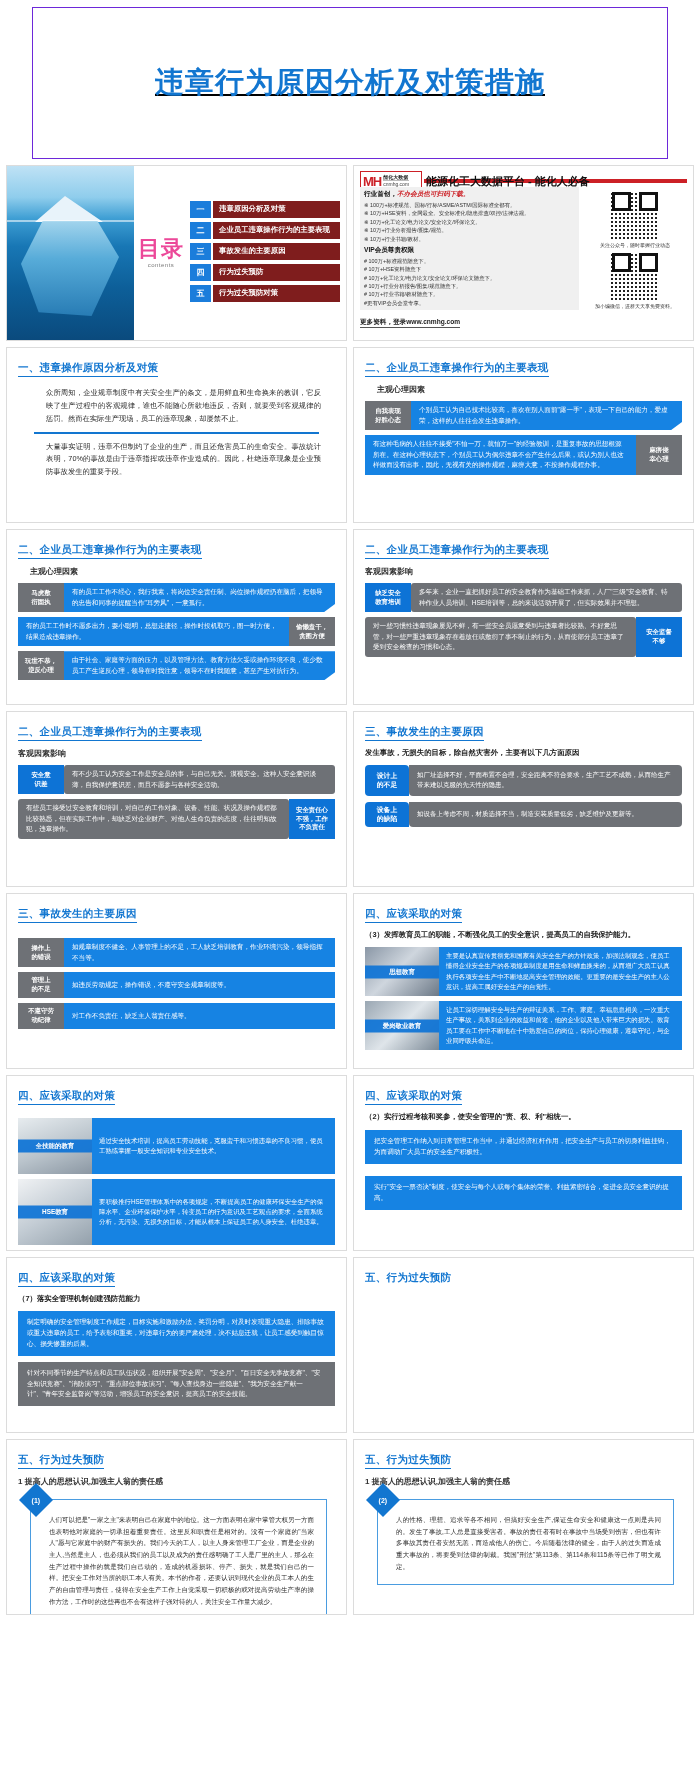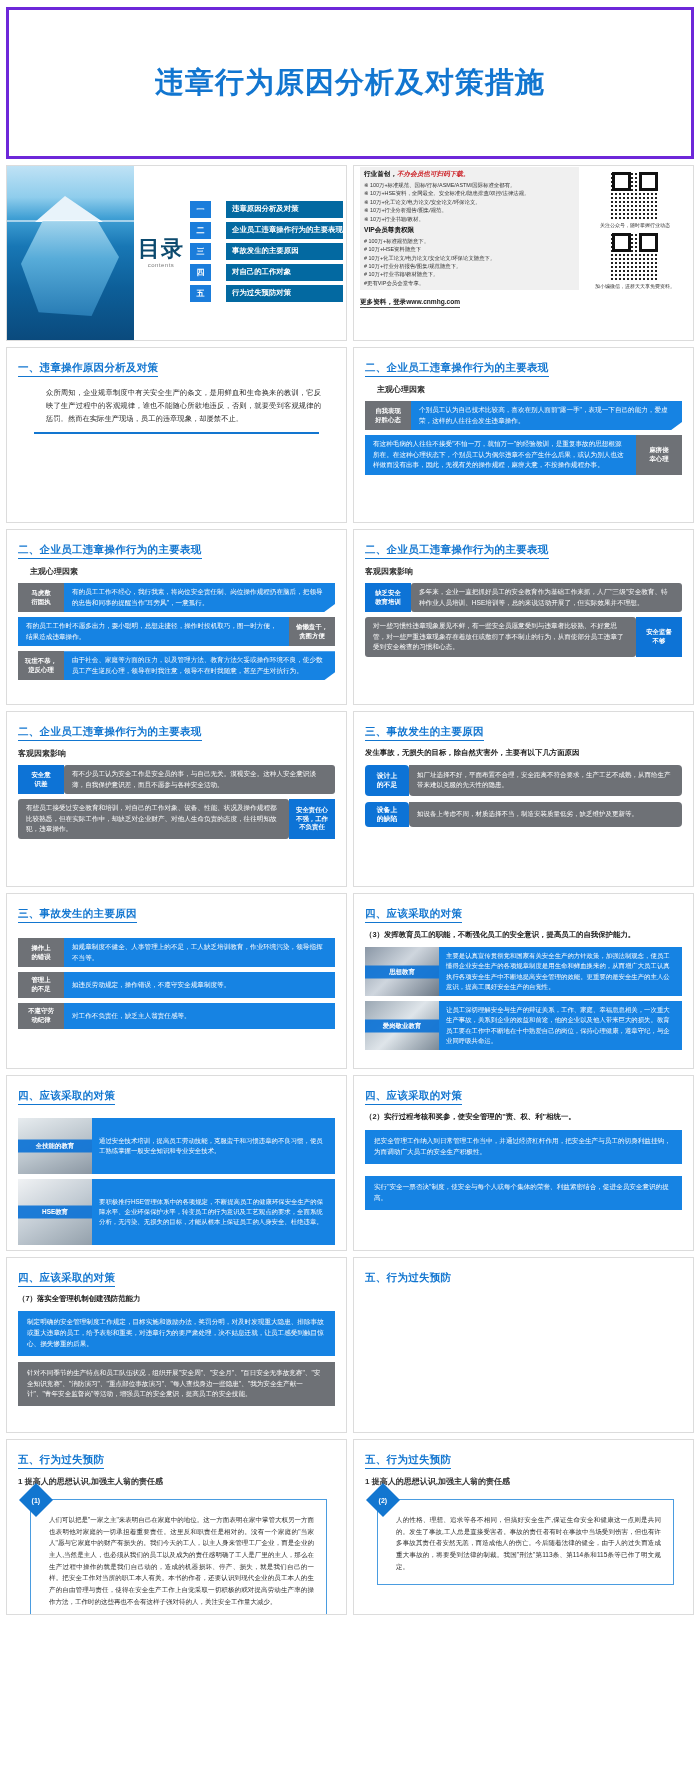--- a/index.html
+++ b/index.html
@@ -7,25 +7,26 @@
     width: 700px;
     background: #ffffff;
     font-family: "Liberation Sans", "DejaVu Sans", sans-serif;
   }
   body { width: 700px; height: 1783px; overflow: hidden; position: relative; }
 
   .page { width: 700px; padding: 7px 6px 6px 6px; }
 
   
   .title-slide {
-    width: 688px; height: 152px;
-    border: 3px solid #6d28d9;
+    width: 636px; height: 152px;
+    border: 1px solid #6d28d9;
     background: #ffffff;
     display: flex; align-items: center; justify-content: center;
     margin: 0 auto 6px auto;
+    text-decoration: underline;
   }
   .title-slide h1 {
     font-size: 29px; font-weight: bold; color: #1276d0;
     letter-spacing: 1px;
   }
 
   
   .grid { display: flex; flex-wrap: wrap; gap: 6px; width: 688px; margin: 0 auto; }
   .slide {
     width: 341px; height: 176px;
@@ -71,31 +72,31 @@
   .berg-bot {
     position: absolute; left: 14px; top: 55px;
     width: 98px; height: 95px;
     background: linear-gradient(180deg,#a9d8ef 0%,#5cb0dc 40%,#2a7fb8 100%);
     clip-path: polygon(22% 0%,78% 0%,100% 38%,72% 100%,18% 96%,0% 45%);
     opacity: .93;
   }
   .berg-line { position: absolute; left: 0; top: 54px; width: 127px; height: 2px; background: rgba(255,255,255,.55); }
   .toc-right { flex: 1; display: flex; align-items: center; padding: 0 6px 0 4px; }
   .toc-word { width: 46px; text-align: center; flex: none; }
-  .toc-word .cn { font-size: 22px; font-weight: bold; color: #0c4a6e; line-height: 1.02; letter-spacing: 1px; text-align: right; }
+  .toc-word .cn { font-size: 22px; font-weight: bold; color: #ec4899; line-height: 1.02; letter-spacing: 1px; text-align: right; }
   .toc-word .en { font-size: 6px; color: #7a7a7a; margin-top: 2px; letter-spacing: .5px; }
   .toc-list { flex: 1; padding-left: 6px; }
   .toc-row { display: flex; align-items: stretch; margin-bottom: 4px; height: 17px; }
   .toc-num {
     width: 21px; background: #1b7ddb; color: #fff; font-size: 8px; font-weight: bold;
     display: flex; align-items: center; justify-content: center; flex: none;
   }
   .toc-txt {
-    flex: 1; background: #0369a1; color: #fff; font-size: 7.4px; font-weight: bold;
-    display: flex; align-items: center; padding-left: 6px; margin-left: 15px;
+    flex: 1; background: #7f1d1d; color: #fff; font-size: 7.4px; font-weight: bold;
+    display: flex; align-items: center; padding-left: 6px; margin-left: 2px;
     white-space: nowrap; overflow: hidden;
   }
 
   
   .ad-slide { padding: 0; background: #fff; }
   .ad-inner { padding: 5px 6px; }
   .ad-top { display: flex; align-items: stretch; height: 20px; }
   .ad-logo {
     width: 62px; border: 1px solid #cc2026; display: flex; align-items: center;
     padding: 0 2px; flex: none; background: #fff;
@@ -231,32 +232,42 @@
           <div class="toc-row">
             <div class="toc-num">二</div>
             <div class="toc-txt">企业员工违章操作行为的主要表现</div>
           </div>
           <div class="toc-row">
             <div class="toc-num">三</div>
             <div class="toc-txt">事故发生的主要原因</div>
           </div>
           <div class="toc-row">
             <div class="toc-num">四</div>
-            <div class="toc-txt">对自己的工作对象</div>
+            <div class="toc-txt">行为过失预防</div>
           </div>
           <div class="toc-row">
             <div class="toc-num">五</div>
             <div class="toc-txt">行为过失预防对策</div>
           </div>
         </div>
       </div>
     </div>
 
     <div class="slide ad-slide">
       <div class="ad-inner">
+        <div class="ad-top">
+          <div class="ad-logo">
+            <div class="mark">MH</div>
+            <div class="lt">
+              <div class="l1">能化大数据</div>
+              <div class="l2">cnmhg.com</div>
+            </div>
+          </div>
+          <div class="ad-title">能源化工大数据平台 - 能化人必备</div>
+        </div>
         <div style="height:4px;background:#cc2026;margin:-12px 0 4px 64px;"></div>
 
         <div class="ad-body">
           <div class="ad-left">
             <div class="ad-box">
               <div class="ad-h">
                 <span>行业首创，</span><span class="red">不办会员也可扫码下载。</span>
               </div>
               <div class="ad-li">※ 100万+标准规范、国标/行标/ASME/ASTM/国际标准全都有。</div>
               <div class="ad-li">※ 10万+HSE资料，全网最全。安全标准化/隐患排查/双控/法律法规。</div>
@@ -280,20 +291,21 @@
             <div class="qr-cap">加小编微信，进群天天享免费资料。</div>
           </div>
         </div>
       </div>
     </div>
 
     <div class="slide">
       <div class="s-head">一、违章操作原因分析及对策</div>
       <div class="para">众所周知，企业规章制度中有关安全生产的条文，是用鲜血和生命换来的教训，它反映了生产过程中的客观规律，谁也不能随心所欲地违反，否则，就要受到客观规律的惩罚。然而在实际生产现场，员工的违章现象，却屡禁不止。</div>
       <div class="rule"></div>
+      <div class="para">大量事实证明，违章不但制约了企业的生产，而且还危害员工的生命安全。事故统计表明，70%的事故是由于违章指挥或违章作业造成的。因此，杜绝违章现象是企业预防事故发生的重要手段。</div>
     </div>
 
     <div class="slide">
       <div class="s-head">二、企业员工违章操作行为的主要表现</div>
       <div class="s-sub">主观心理因素</div>
       <div class="bar">
         <div class="lbl grey" style="white-space:pre-line">自我表现
 好胜心态</div>
         <div class="txt blue">个别员工认为自己技术比较高，喜欢在别人面前"露一手"，表现一下自己的能力，爱虚荣，这样的人往往会发生违章操作。</div>
       </div>

